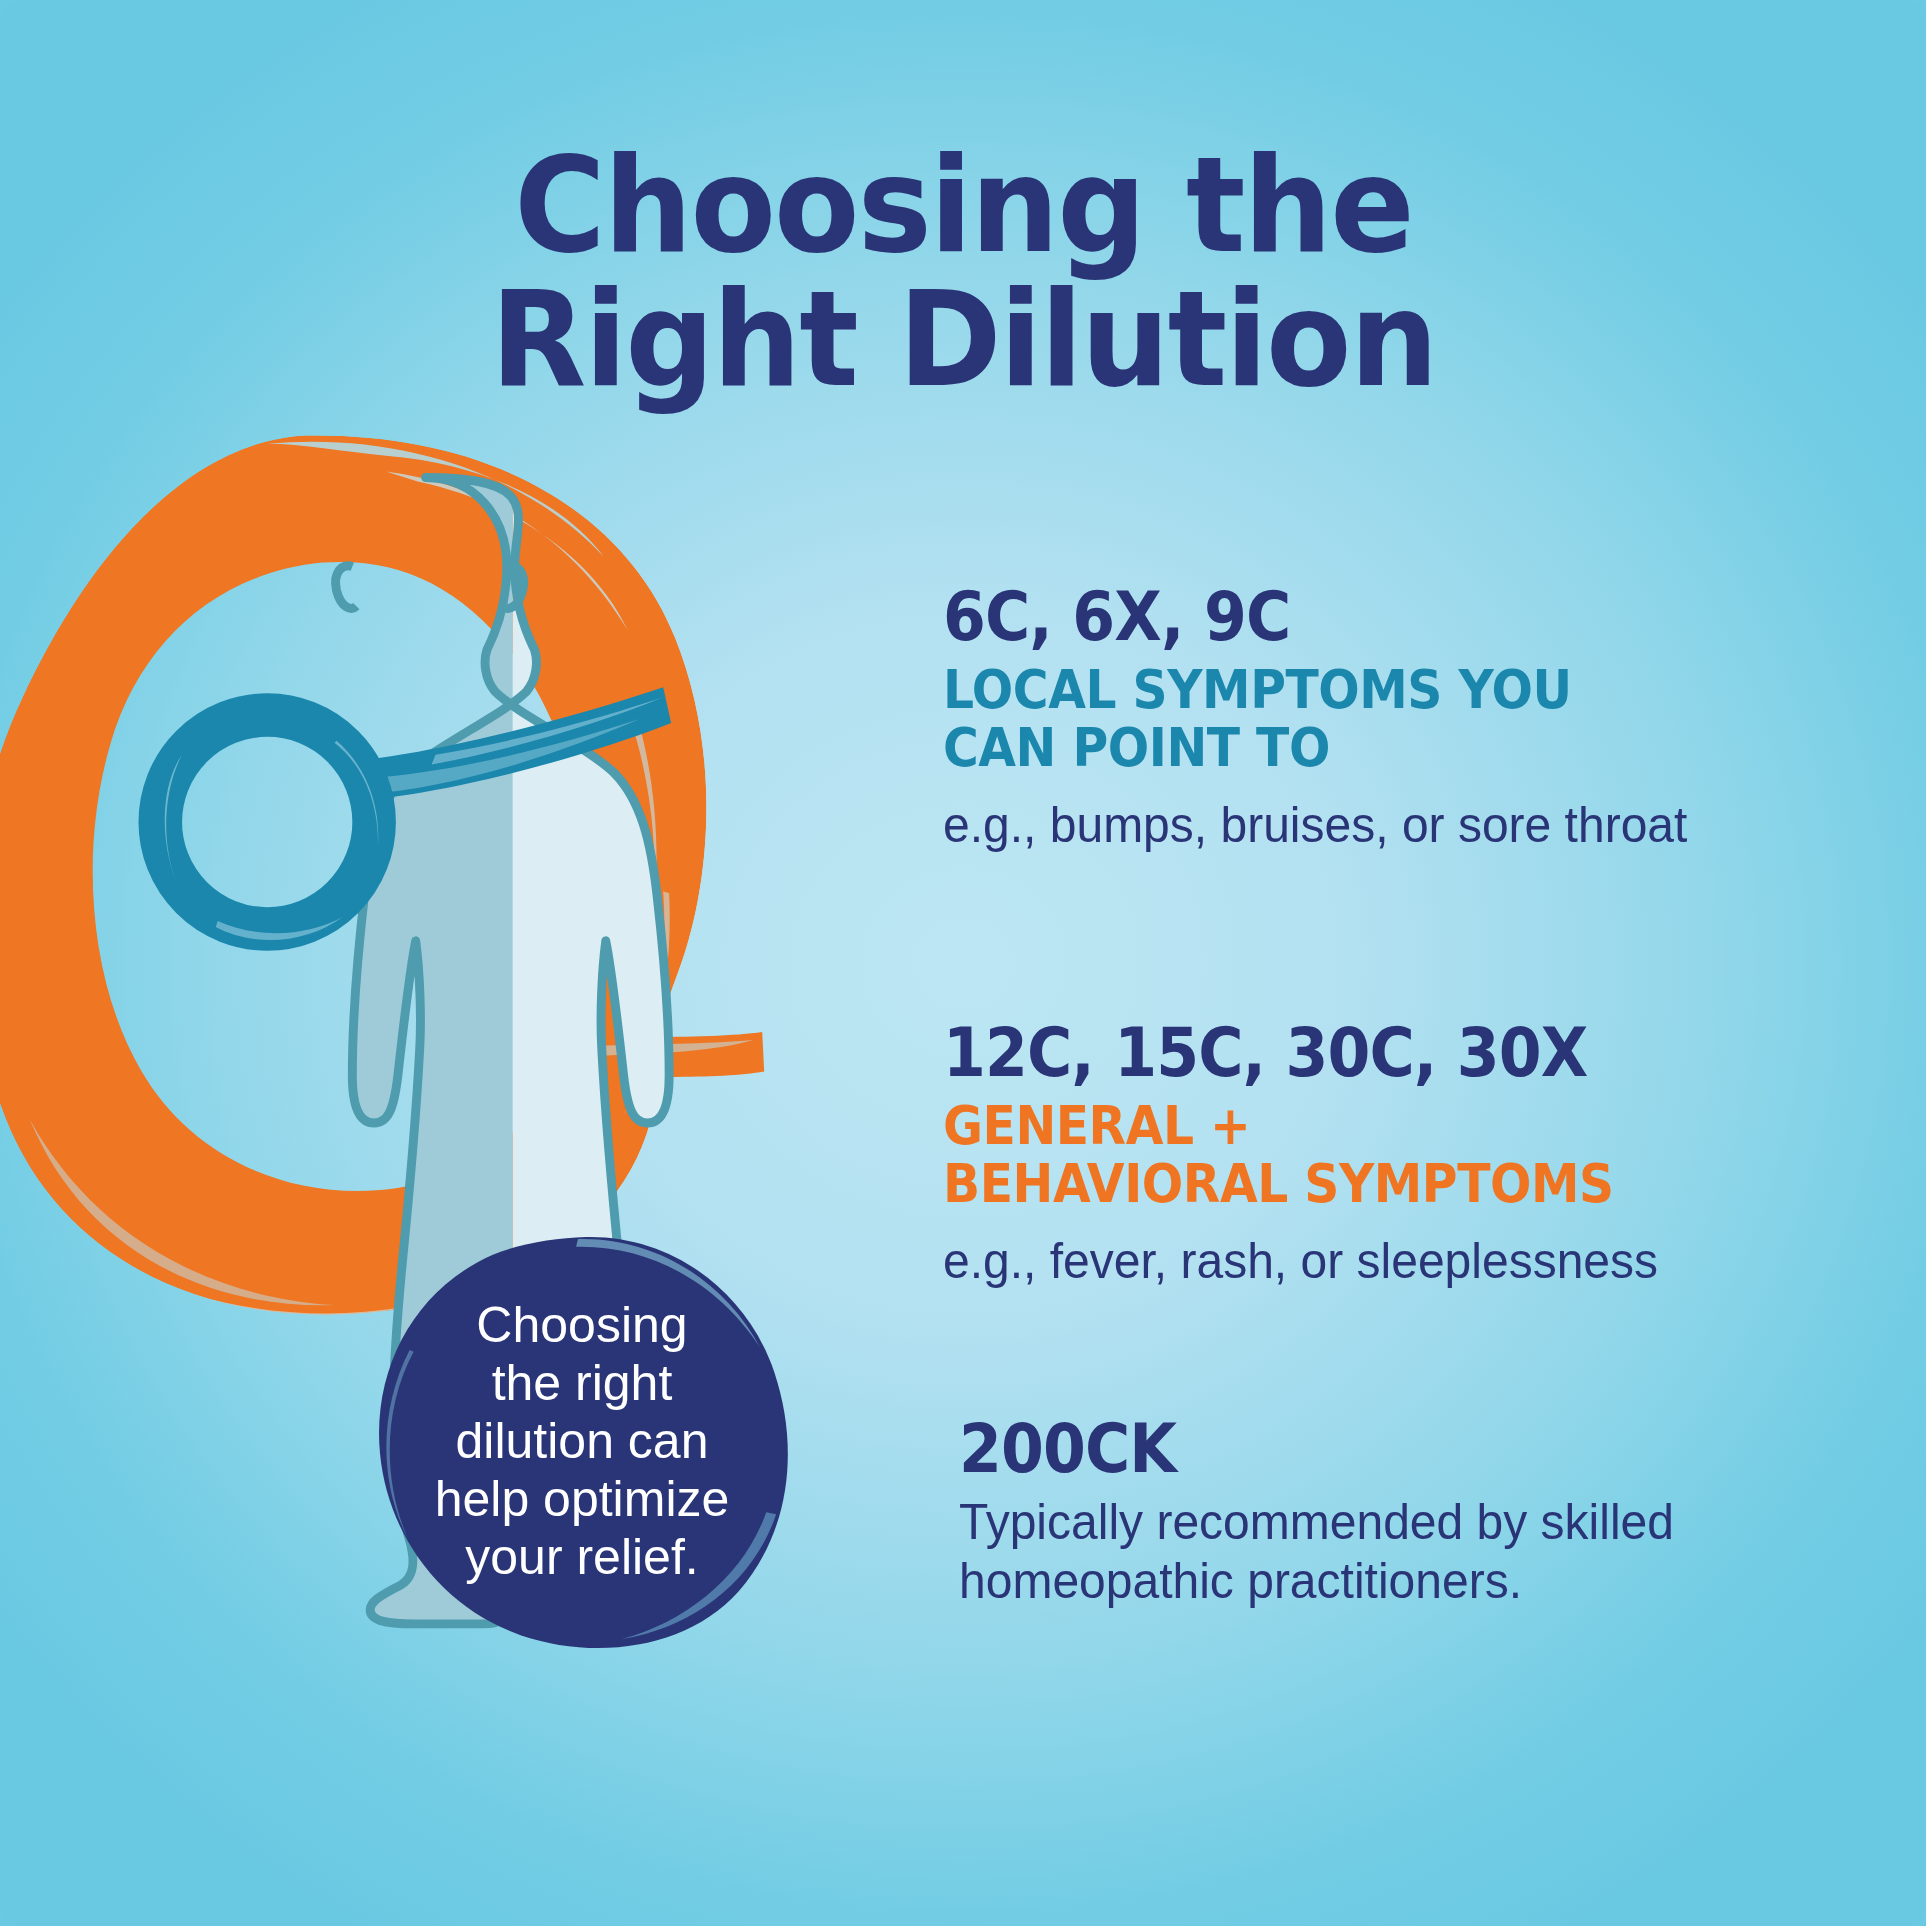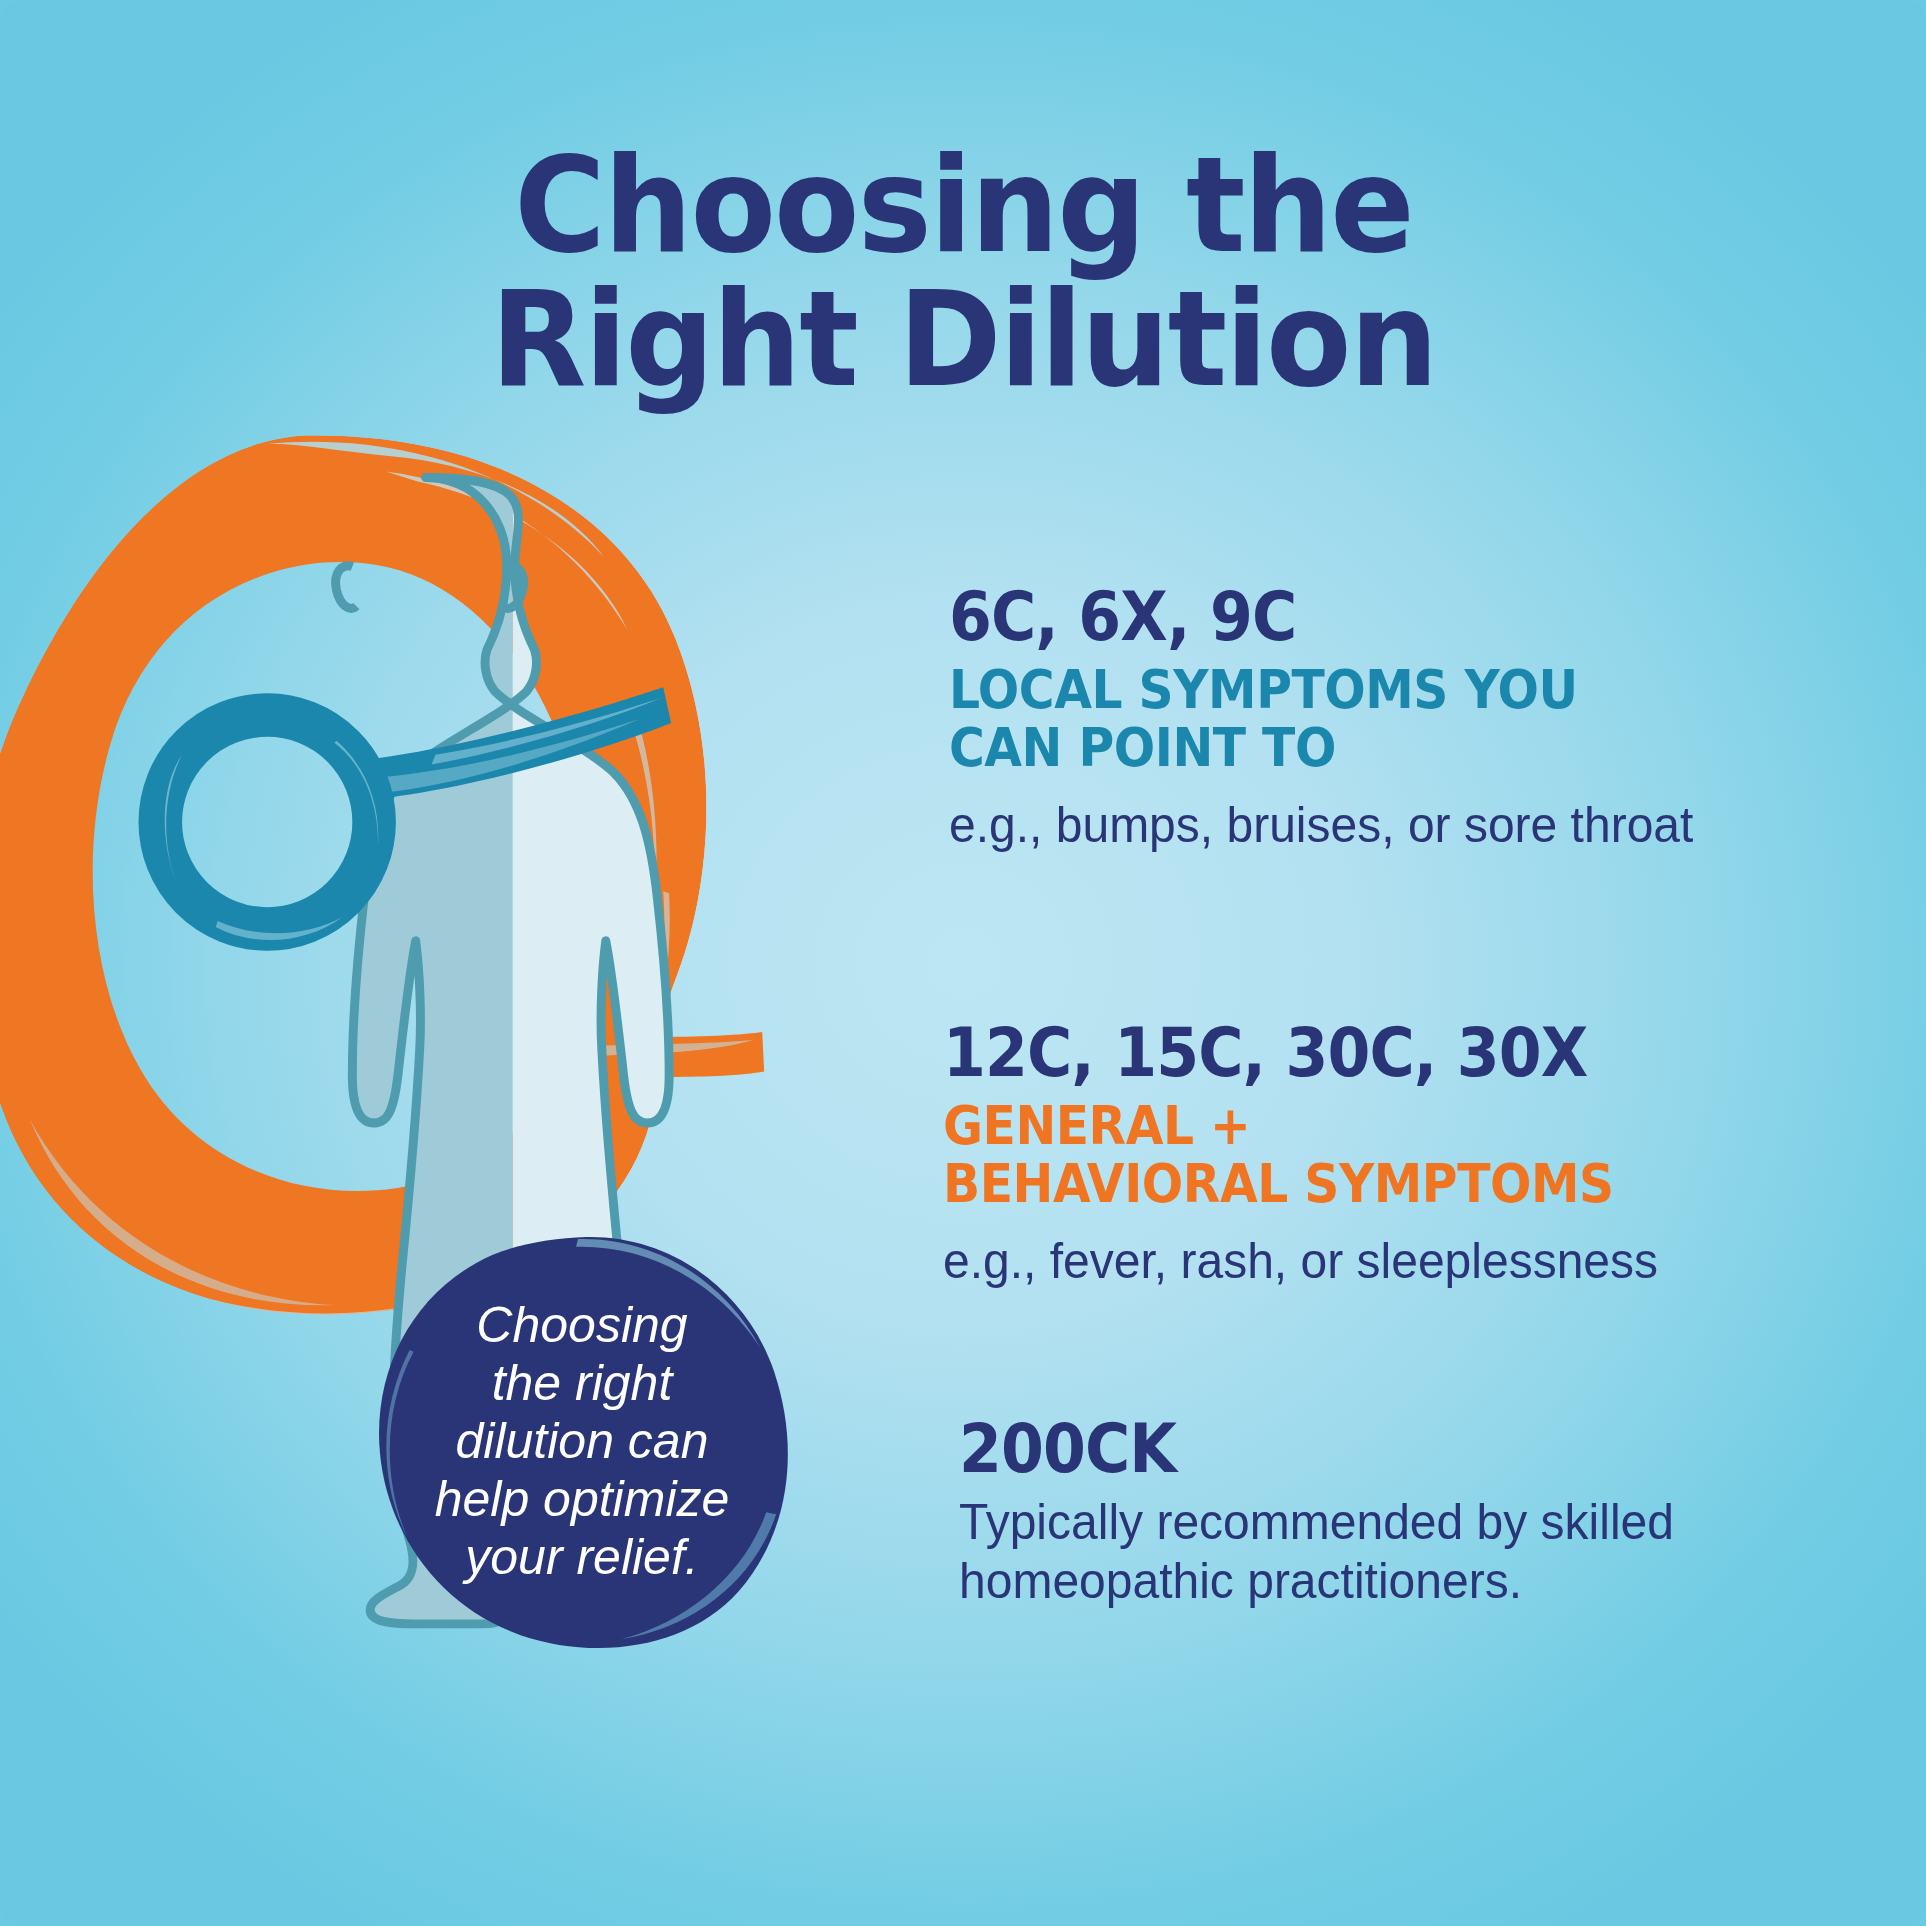--- a/index.html
+++ b/index.html
@@ -42,21 +42,20 @@
     display:flex;align-items:center;justify-content:center;
     color:#FFFFFF;
     font-family:"Liberation Sans", sans-serif;
     font-weight:400;
     font-size:50px;
     line-height:1.16;
     text-align:center;
     padding:0 38px;
     box-sizing:border-box;
     white-space:pre-line;
-    font-style:italic;
   }
 
   
   #col{position:absolute;left:943px;top:582px;width:891px;}
   .blk{margin-bottom:0;}
   .hd{
     color:#2A3577;
     font-family:"DejaVu Sans", sans-serif;
     font-weight:700;
     font-size:67px;
@@ -83,21 +82,21 @@
     color:#2A3577;
     font-family:"Liberation Sans", sans-serif;
     font-weight:400;
     font-size:50px;
     line-height:1.18;
     margin-top:18px;
     transform:scaleX(.96);
     transform-origin:left center;
     white-space:pre-line;
   }
-  #blk1{position:absolute;left:0;top:0;margin-left:6px;}
+  #blk1{position:absolute;left:0;top:0;}
   #blk2{position:absolute;left:0;top:436px;}
   #blk3{position:absolute;left:16px;top:832px;}
   #blk3 .eg{margin-top:8px;}
 </style>
 </head>
 <body>
 
 <div id="stage">
 
   <div id="title">

